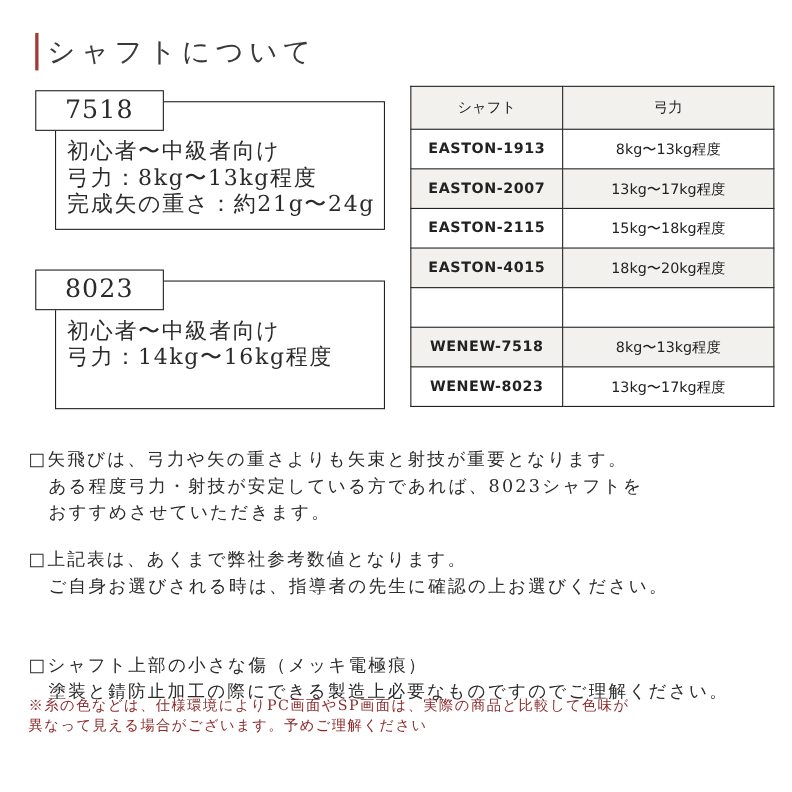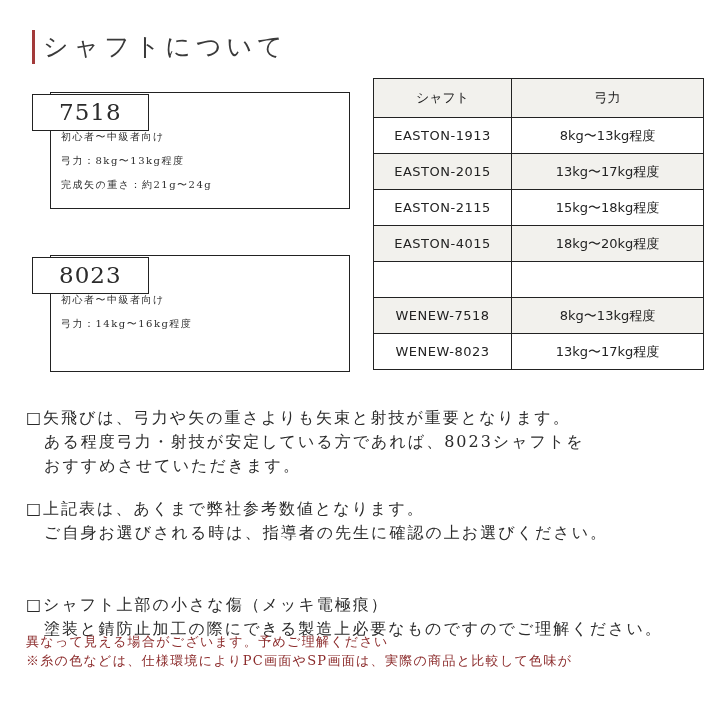--- a/index.html
+++ b/index.html
@@ -13,37 +13,37 @@
       font-size: 25px; line-height: 34px; letter-spacing: 5px; color: #3a3a3a;
       font-family: "DejaVu Sans", sans-serif; font-weight: 300; text-align: right;
     }
     .spec { position: absolute; left: 32px; width: 320px; }
     .spec .content {
       position: absolute; left: 18px; width: 300px; height: 117px;
       border: 1px solid #222; box-sizing: border-box; background: #fff;
       padding: 32px 0 0 10px;
     }
     .spec .label {
-      position: absolute; left: 0; top: 12px; width: 117px; height: 37px;
+      position: absolute; left: 0; top: 0; width: 117px; height: 37px;
       border: 1px solid #222; box-sizing: border-box; background: #fff;
       font-size: 23px; line-height: 35px; padding-left: 26px; letter-spacing: 1px; z-index: 2;
     }
-    .spec .line { font-size: 10px; line-height: 24px; letter-spacing: 1.5px; white-space: nowrap; }
+    .spec .line { font-size: 20px; line-height: 24px; letter-spacing: 1.5px; white-space: nowrap; }
 
     table.shaft {
       position: absolute; left: 373px; top: 78px; width: 331px;
       border-collapse: collapse; font-family: "DejaVu Sans", sans-serif; font-size: 13px; color: #222;
     }
     table.shaft td, table.shaft th {
       border: 1px solid #222; height: 35px; padding: 0; text-align: center; font-weight: normal;
     }
     table.shaft th { height: 38px; }
     table.shaft tr.g td, table.shaft tr.g th { background: #f2f1ed; }
     table.shaft td.c1, table.shaft th.c1 { width: 137px; }
-    table.shaft td.c1 { letter-spacing: 0.5px; }
+    table.shaft td.c1 { letter-spacing: 0.5px; font-weight: bold; }
 
     .notes { position: absolute; left: 26px; font-size: 16px; line-height: 24px; letter-spacing: 2px; white-space: nowrap; }
     .notes .indent { padding-left: 18px; }
     .warn { position: absolute; left: 26px; top: 632px; font-size: 13px; line-height: 19px; color: #8b2a2a; letter-spacing: 1.3px; white-space: nowrap; }
   </style>
 </head>
 <body>
 
 <div class="title">シャフトについて</div>
 
@@ -68,21 +68,21 @@
   <tbody>
       <tr class="g">
     <th class="c1">シャフト</th>
     <th>弓力</th>
   </tr>
   <tr>
     <td class="c1">EASTON-1913</td>
     <td>8kg〜13kg程度</td>
   </tr>
   <tr class="g">
-    <td class="c1">EASTON-2015</td>
+    <td class="c1">EASTON-2007</td>
     <td>13kg〜17kg程度</td>
   </tr>
   <tr>
     <td class="c1">EASTON-2115</td>
     <td>15kg〜18kg程度</td>
   </tr>
   <tr class="g">
     <td class="c1">EASTON-4015</td>
     <td>18kg〜20kg程度</td>
   </tr>
@@ -111,15 +111,15 @@
   <div>□上記表は、あくまで弊社参考数値となります。</div>
   <div class="indent">ご自身お選びされる時は、指導者の先生に確認の上お選びください。</div>
 </div>
 
 <div class="notes" style="top:565px;margin-top:28px;">
   <div>□シャフト上部の小さな傷（メッキ電極痕）</div>
   <div class="indent">塗装と錆防止加工の際にできる製造上必要なものですのでご理解ください。</div>
 </div>
 
 <div class="warn">
+  <div>※糸の色などは、仕様環境によりPC画面やSP画面は、実際の商品と比較して色味が</div>
   <div>異なって見える場合がございます。予めご理解ください</div>
-  <div>※糸の色などは、仕様環境によりPC画面やSP画面は、実際の商品と比較して色味が</div>
 </div>
 
 </body></html>

